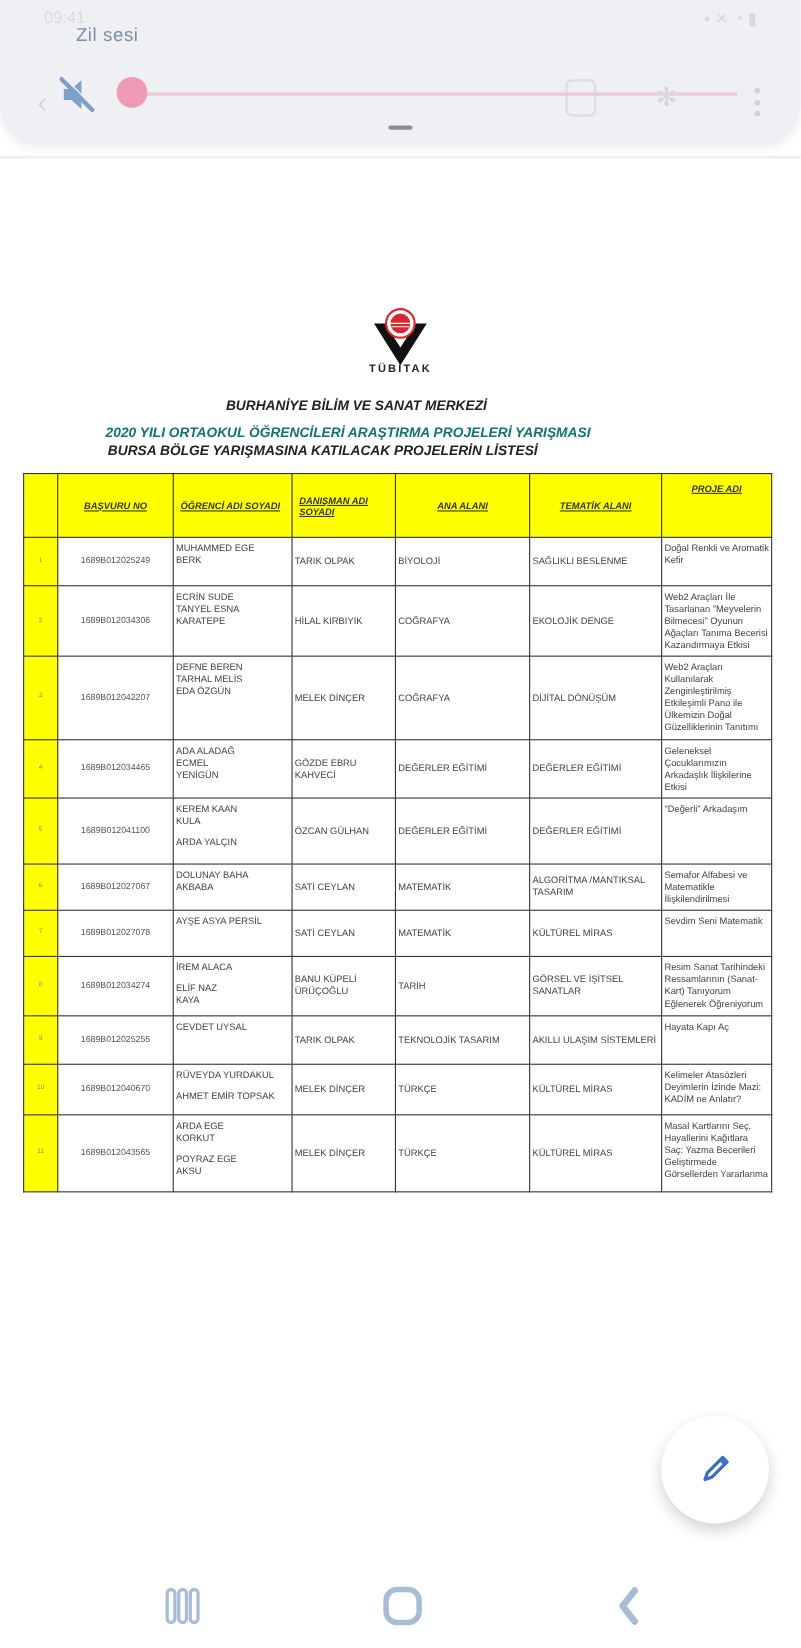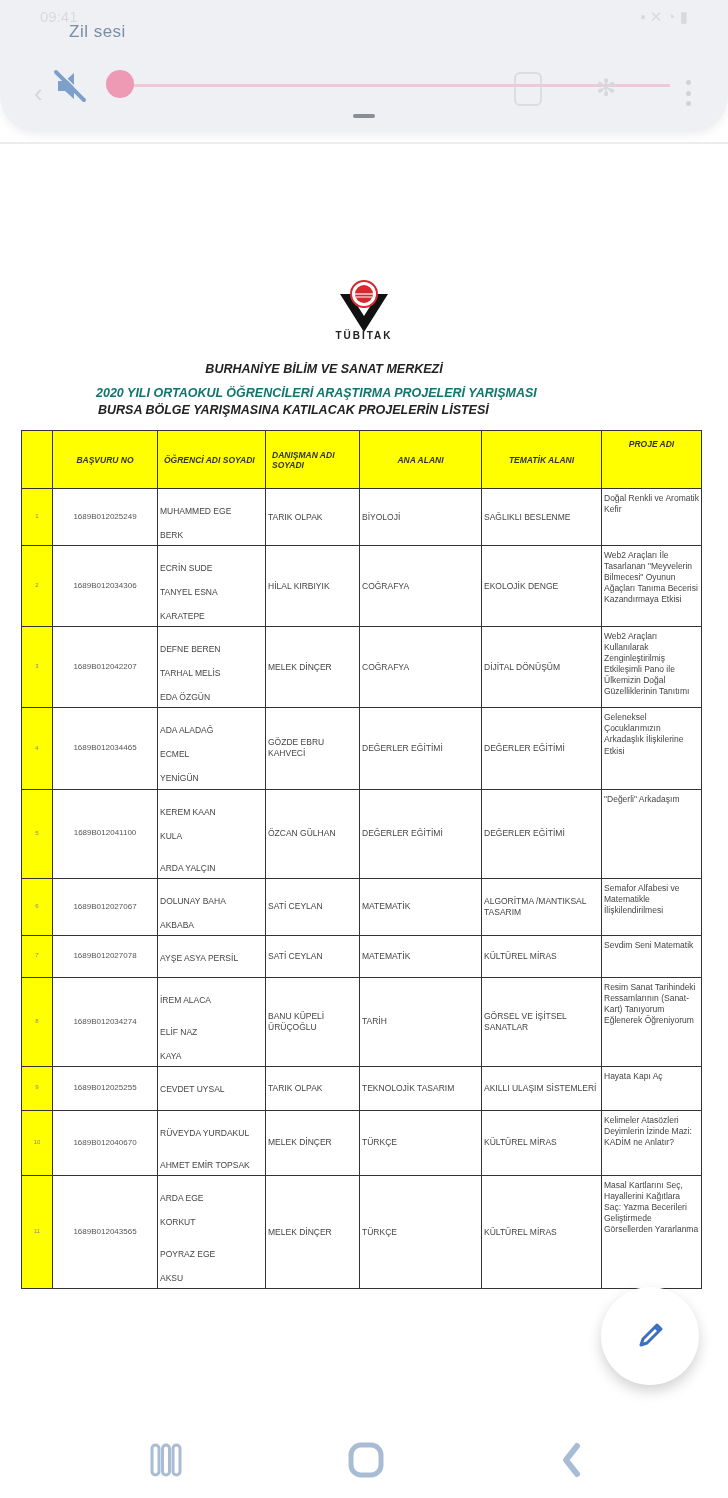--- a/index.html
+++ b/index.html
@@ -33,29 +33,29 @@
   .title-1 { position: absolute; left: 0; width: 648px; top: 92px; text-align: center; font-size: 12.5px; font-weight: bold; font-style: italic; color: #222; }
   .title-2 { position: absolute; left: 96px; top: 116px; font-size: 12.5px; font-weight: bold; font-style: italic; color: #0f766e; }
   .title-3 { position: absolute; left: 98px; top: 133px; font-size: 12.5px; font-weight: bold; font-style: italic; color: #222; text-align: center; }
 
   table.projects {
     position: absolute; left: 21px; top: 160px; width: 680px;
     border-collapse: collapse; table-layout: fixed;
     font-size: 8.5px; color: #444;
   }
   table.projects th, table.projects td { border: 1.5px solid #333; }
-  table.projects th { background: #ffff00; height: 58px; font-size: 8.5px; font-weight: bold; font-style: italic; color: #333; vertical-align: middle; padding: 0 6px; }
+  table.projects th { background: #ffff00; height: 58px; font-size: 8.5px; font-weight: bold; font-style: italic; color: #333; vertical-align: middle; padding: 0 6px; text-decoration: underline; }
   table.projects td { vertical-align: top; padding: 4px 2px; line-height: 1.3; }
   td.num { background: #ffff00; text-align: center; vertical-align: middle !important; font-size: 6px; color: #888; }
   td.appno { text-align: center; vertical-align: middle !important; font-size: 8px; color: #555; }
   td.center { text-align: left; vertical-align: middle !important; }
   td.student, td.advisor { text-align: left; }
   td.advisor { vertical-align: middle !important; }
   td.project { text-align: left; font-size: 8.5px; padding: 1px 2px; }
-  .line { display: block; margin-top: 13px; }
+  .line { display: block; }
   .gap { display: block; height: 8px; }
 
   
   .fab { position: absolute; left: 601px; top: 1287px; width: 98px; height: 98px; border-radius: 50%; background: #fff; box-shadow: 0 6px 14px rgba(0,0,0,0.18); display: flex; align-items: center; justify-content: center; }
 
   
   .navbar { position: absolute; left: 0; top: 1410px; width: 728px; height: 88px; }
   .nav-btn { position: absolute; top: 30px; width: 40px; height: 40px; display: flex; align-items: center; justify-content: center; }
 </style>
 </head>

